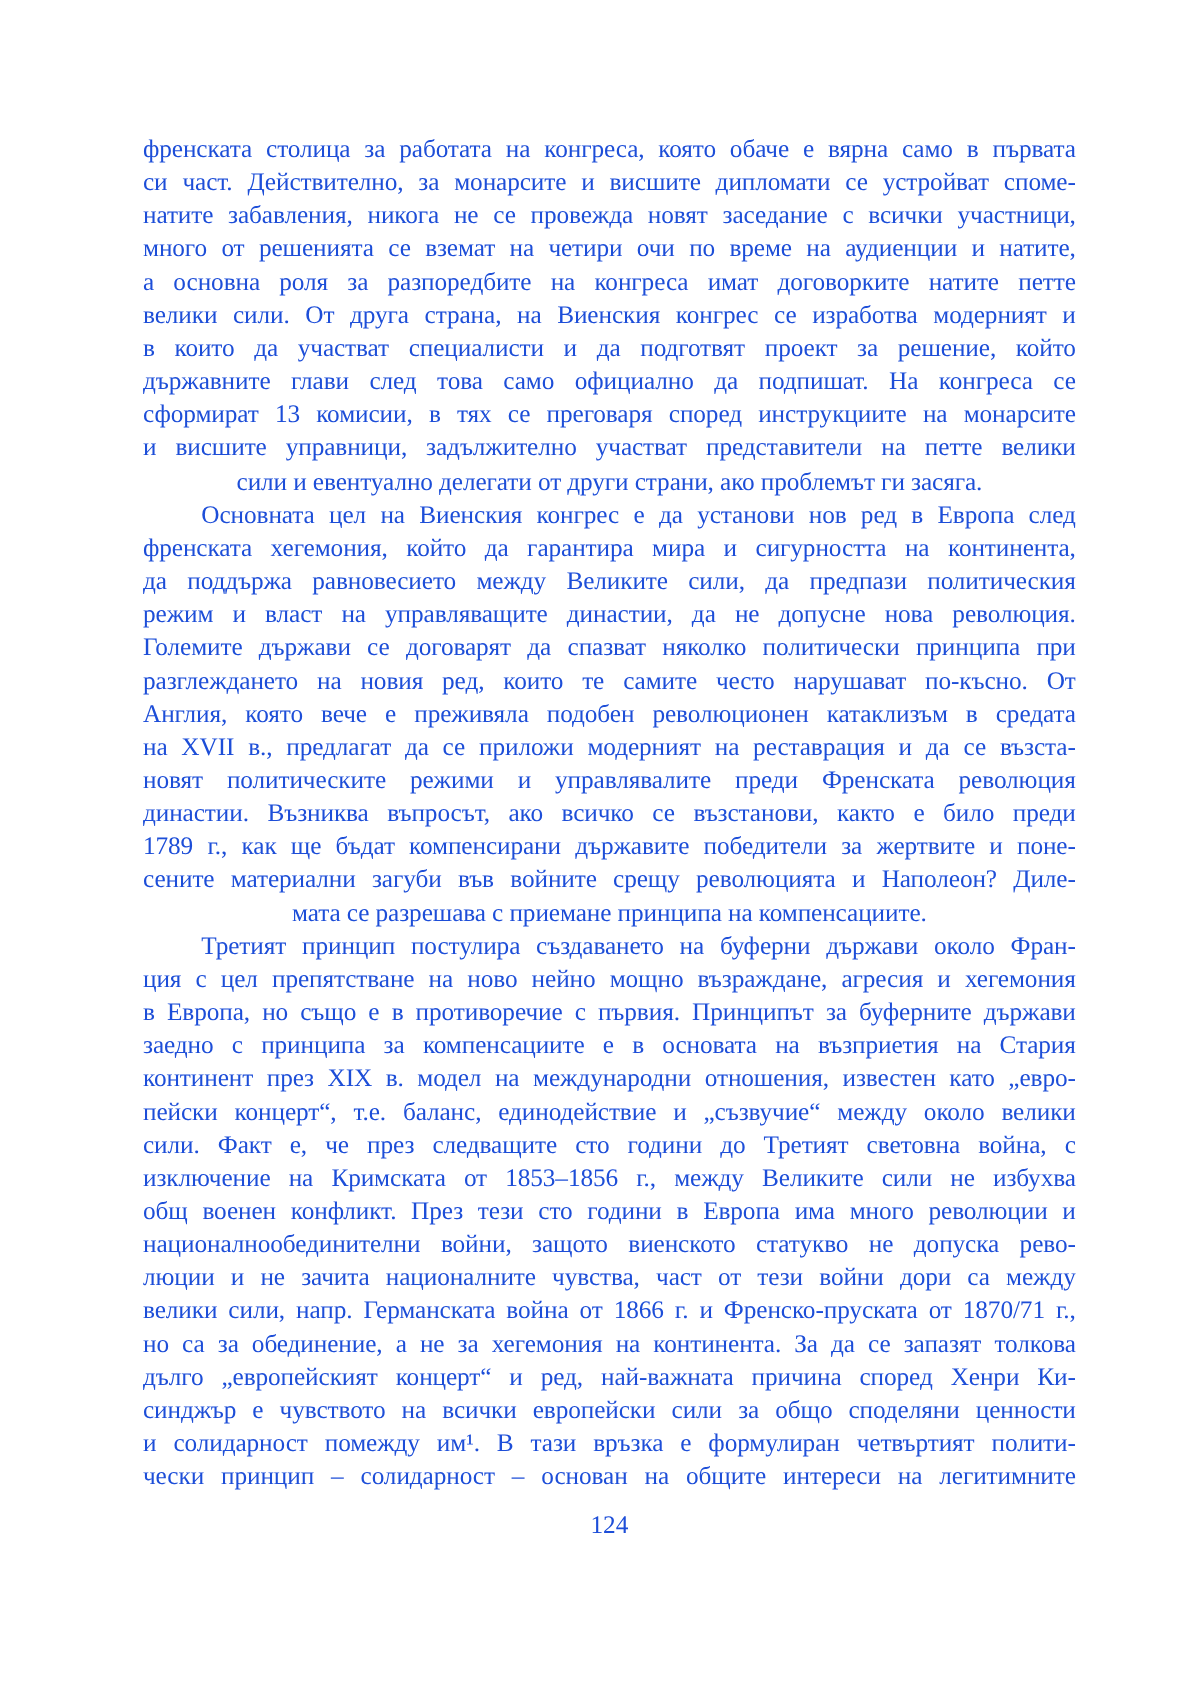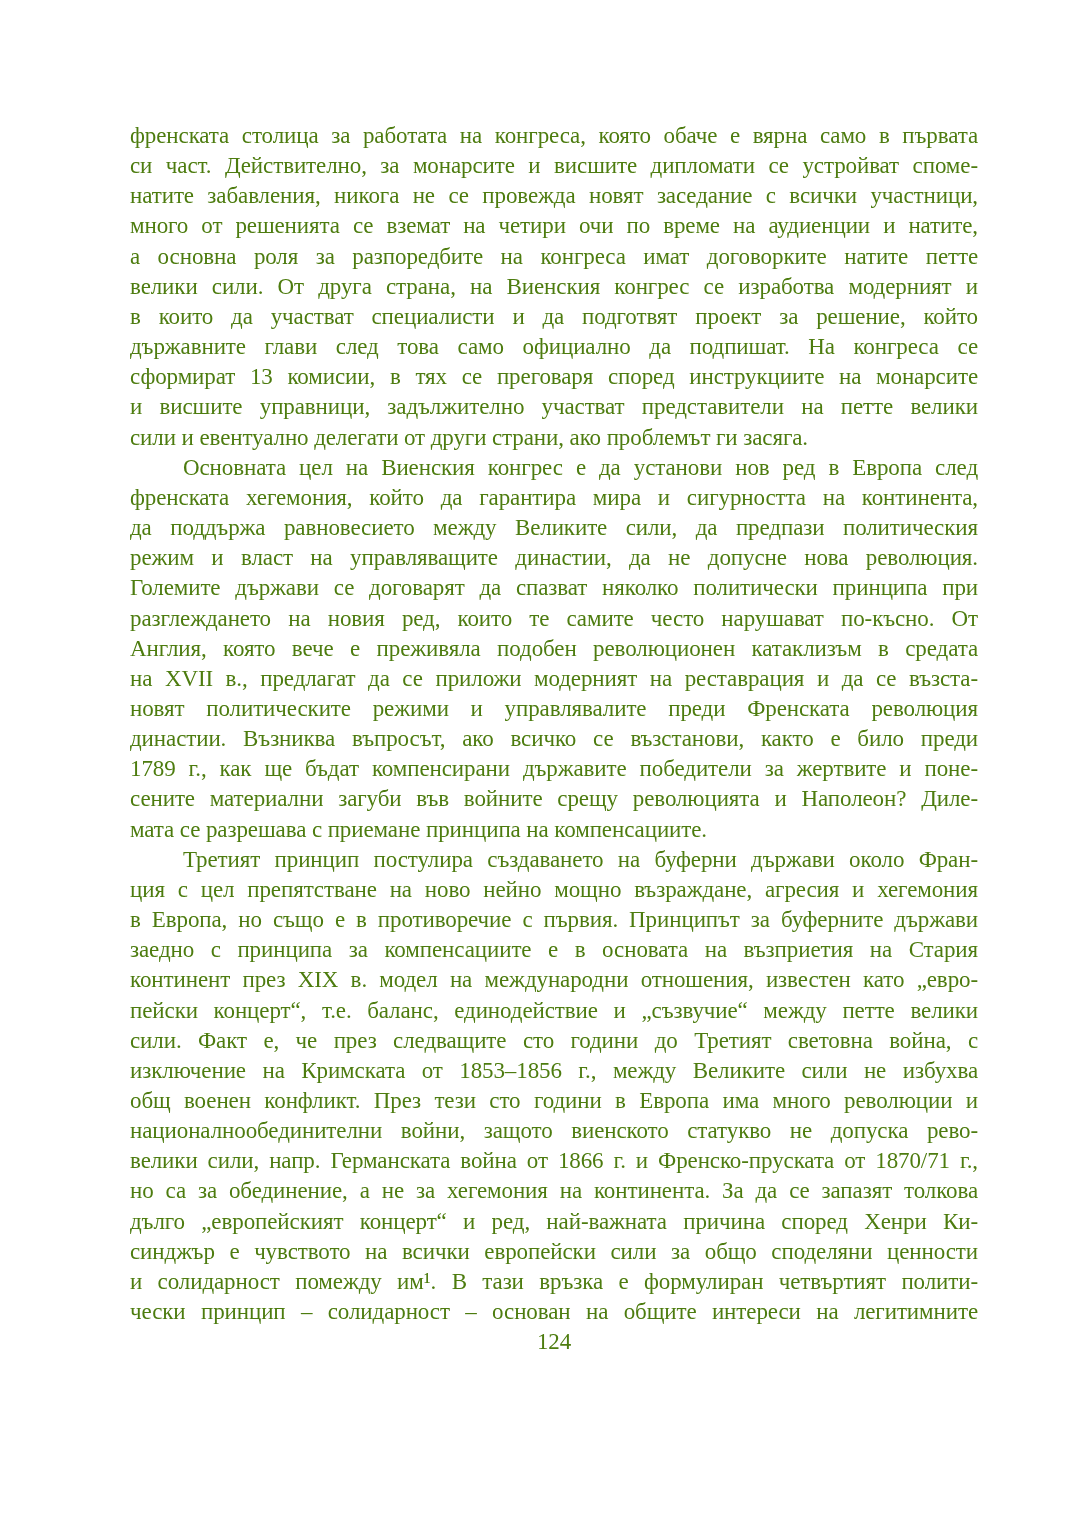--- a/index.html
+++ b/index.html
@@ -6,21 +6,21 @@
     margin: 0;
     padding: 0;
     background: #ffffff;
   }
   .page {
     position: relative;
     box-sizing: border-box;
     width: 1080px;
     height: 1536px;
     background: #ffffff;
-    color: #4d7c0f;
+    color: #1d4ed8;
     font-family: "Liberation Serif", "DejaVu Serif", serif;
     font-size: 23px;
     letter-spacing: -0.1px;
     padding: 121px 112px 0 130px;
     overflow: hidden;
   }
   .text-block {
     width: 848px;
   }
   
@@ -31,30 +31,31 @@
     overflow: hidden;
     white-space: normal;
   }
   .line::after {
     content: "";
     display: inline-block;
     width: 100%;
     height: 0;
   }
   .line.flush {
-    text-align: left;
+    text-align: center;
   }
   .line.flush::after {
     content: none;
   }
   .line.indent {
     text-indent: 53px;
   }
   .footer {
     width: 848px;
+    margin-top: 15px;
     text-align: center;
     height: 30px;
     line-height: 30px;
   }
 </style>
 </head>
 <body>
 
 <div class="page">
   <div class="text-block" id="text-block">
@@ -80,25 +81,26 @@
       <div class="line">новят политическите режими и управлявалите преди Френската революция</div>
       <div class="line">династии. Възниква въпросът, ако всичко се възстанови, както е било преди</div>
       <div class="line">1789 г., как ще бъдат компенсирани държавите победители за жертвите и поне-</div>
       <div class="line">сените материални загуби във войните срещу революцията и Наполеон? Диле-</div>
       <div class="line flush">мата се разрешава с приемане принципа на компенсациите.</div>
       <div class="line indent">Третият принцип постулира създаването на буферни държави около Фран-</div>
       <div class="line">ция с цел препятстване на ново нейно мощно възраждане, агресия и хегемония</div>
       <div class="line">в Европа, но също е в противоречие с първия. Принципът за буферните държави</div>
       <div class="line">заедно с принципа за компенсациите е в основата на възприетия на Стария</div>
       <div class="line">континент през XIX в. модел на международни отношения, известен като „евро-</div>
-      <div class="line">пейски концерт“, т.е. баланс, единодействие и „съзвучие“ между петте велики</div>
+      <div class="line">пейски концерт“, т.е. баланс, единодействие и „съзвучие“ между около велики</div>
       <div class="line">сили. Факт е, че през следващите сто години до Третият световна война, с</div>
       <div class="line">изключение на Кримската от 1853–1856 г., между Великите сили не избухва</div>
       <div class="line">общ военен конфликт. През тези сто години в Европа има много революции и</div>
       <div class="line">националнообединителни войни, защото виенското статукво не допуска рево-</div>
+      <div class="line">люции и не зачита националните чувства, част от тези войни дори са между</div>
       <div class="line">велики сили, напр. Германската война от 1866 г. и Френско-пруската от 1870/71 г.,</div>
       <div class="line">но са за обединение, а не за хегемония на континента. За да се запазят толкова</div>
       <div class="line">дълго „европейският концерт“ и ред, най-важната причина според Хенри Ки-</div>
       <div class="line">синджър е чувството на всички европейски сили за общо споделяни ценности</div>
       <div class="line">и солидарност помежду им¹. В тази връзка е формулиран четвъртият полити-</div>
       <div class="line">чески принцип – солидарност – основан на общите интереси на легитимните</div>
     </div>
   <div class="footer">
     <span>124</span>
   </div>

